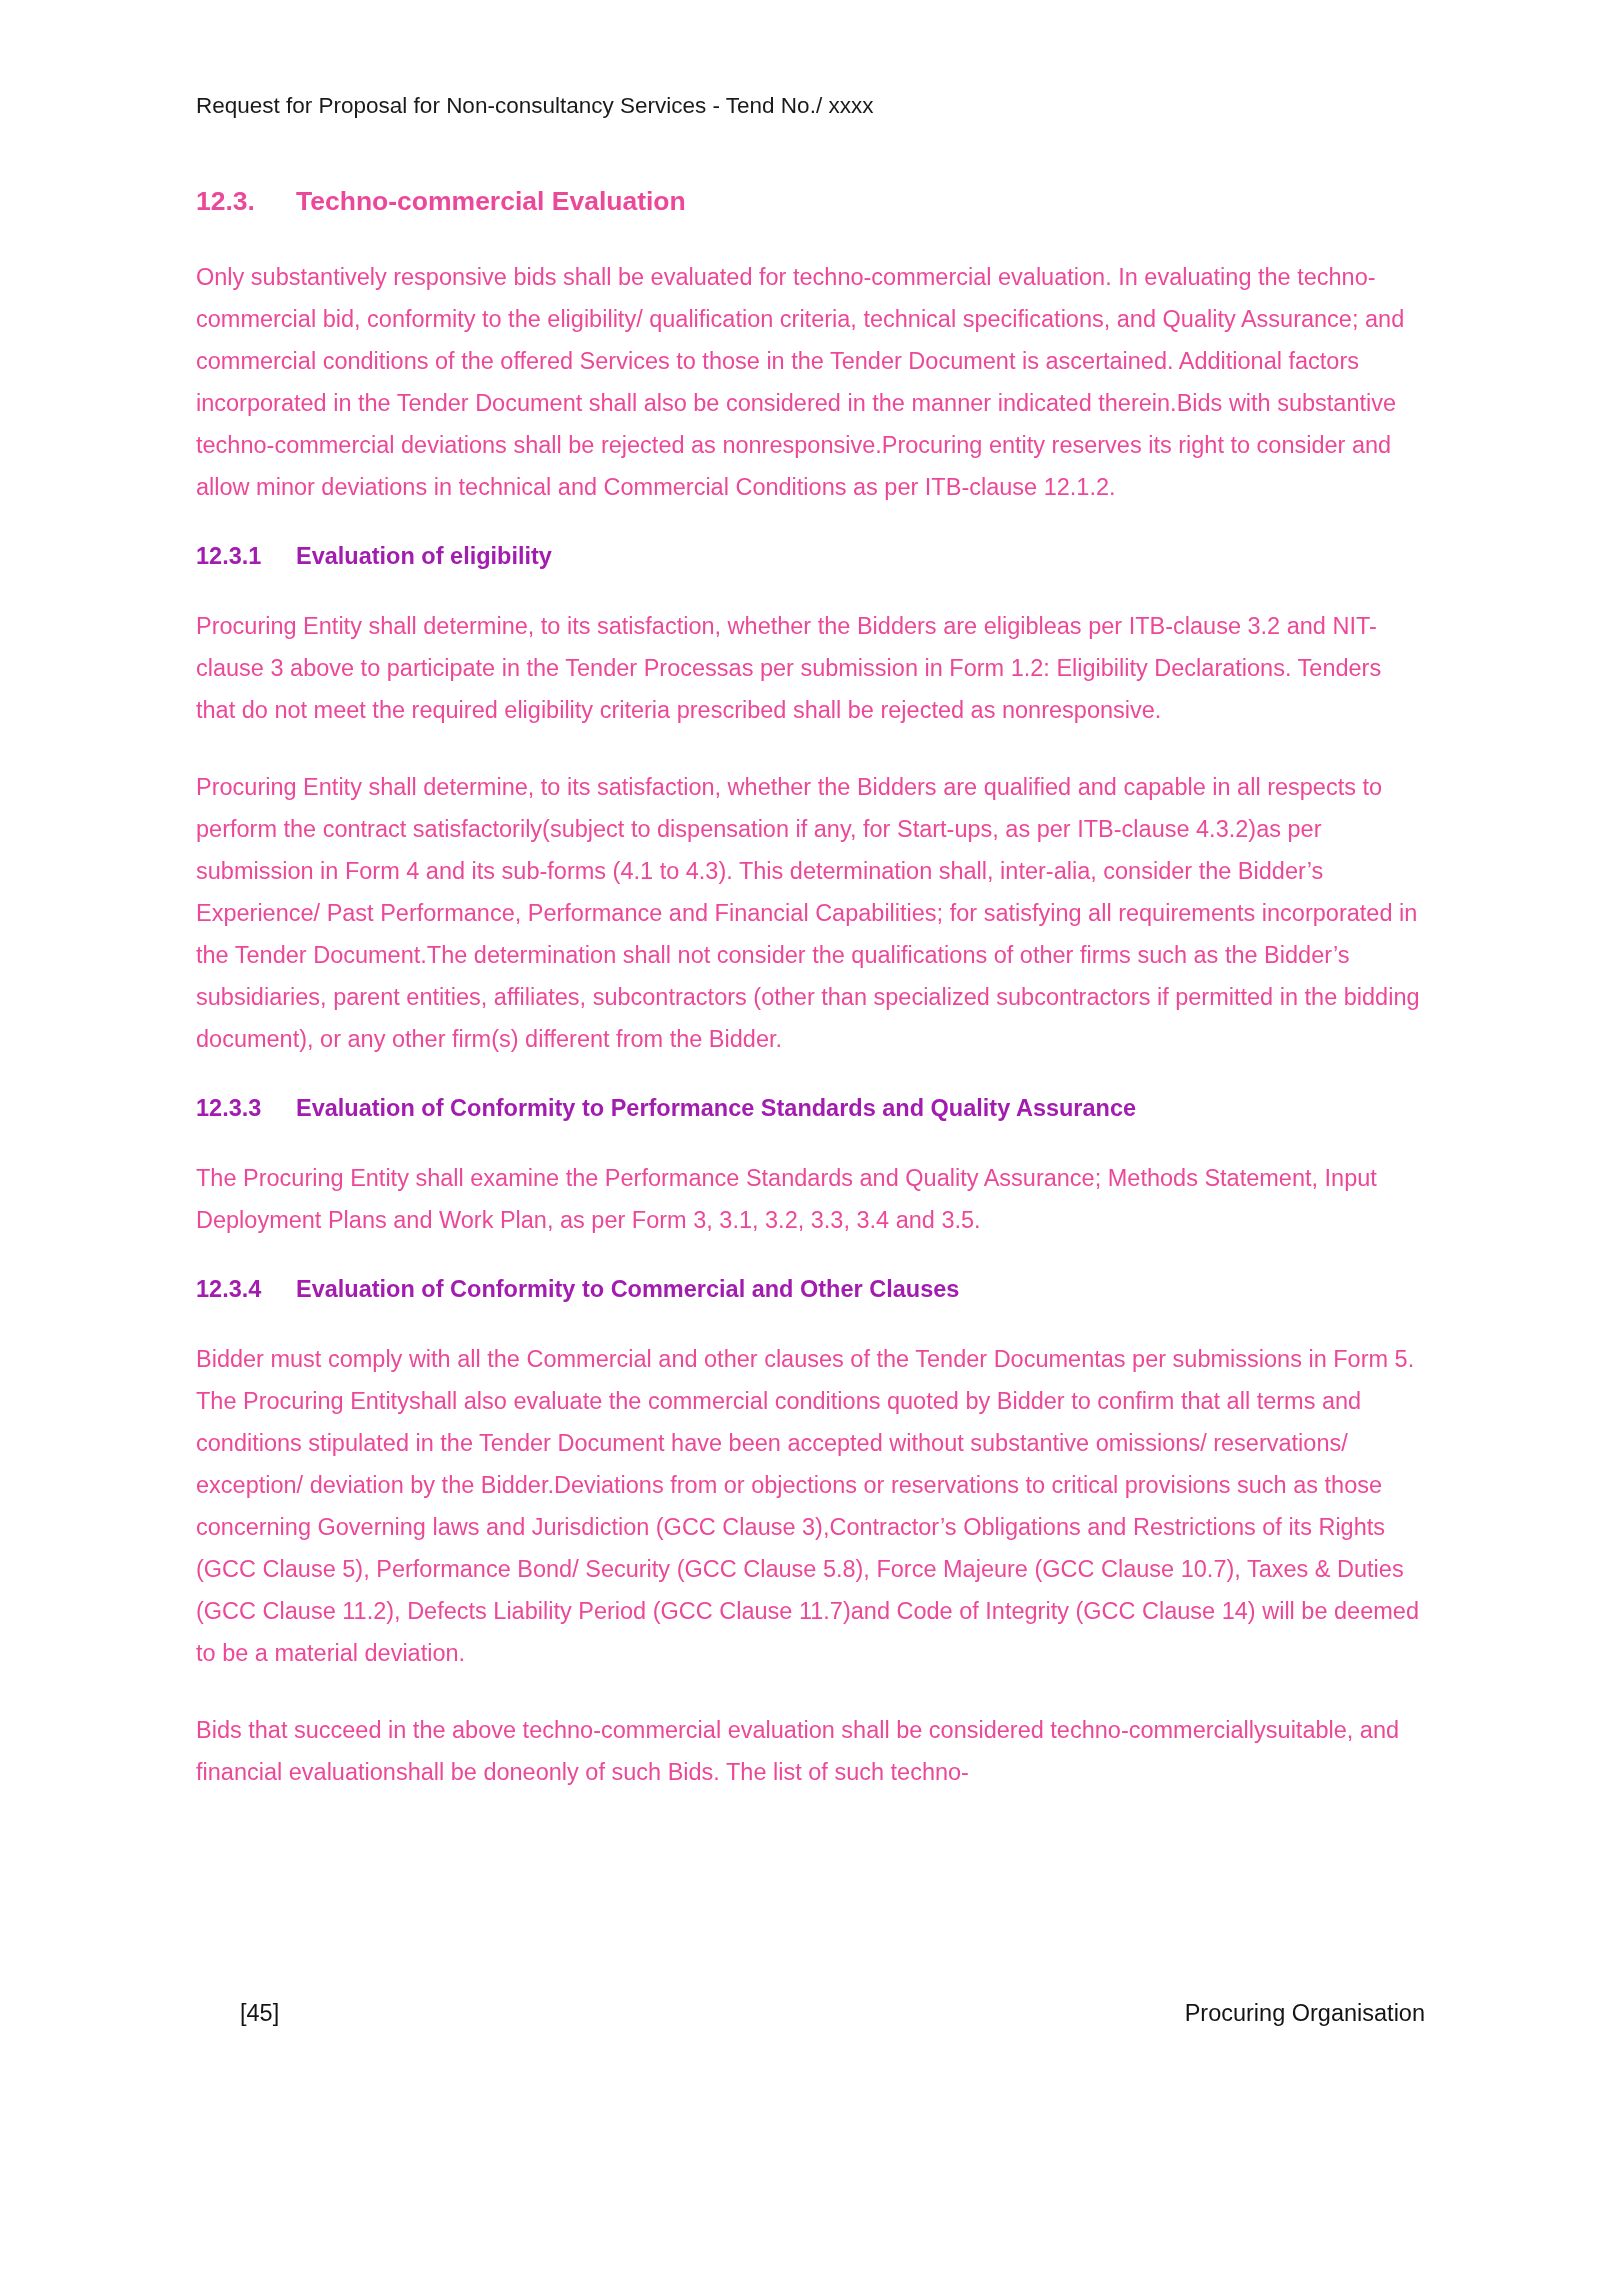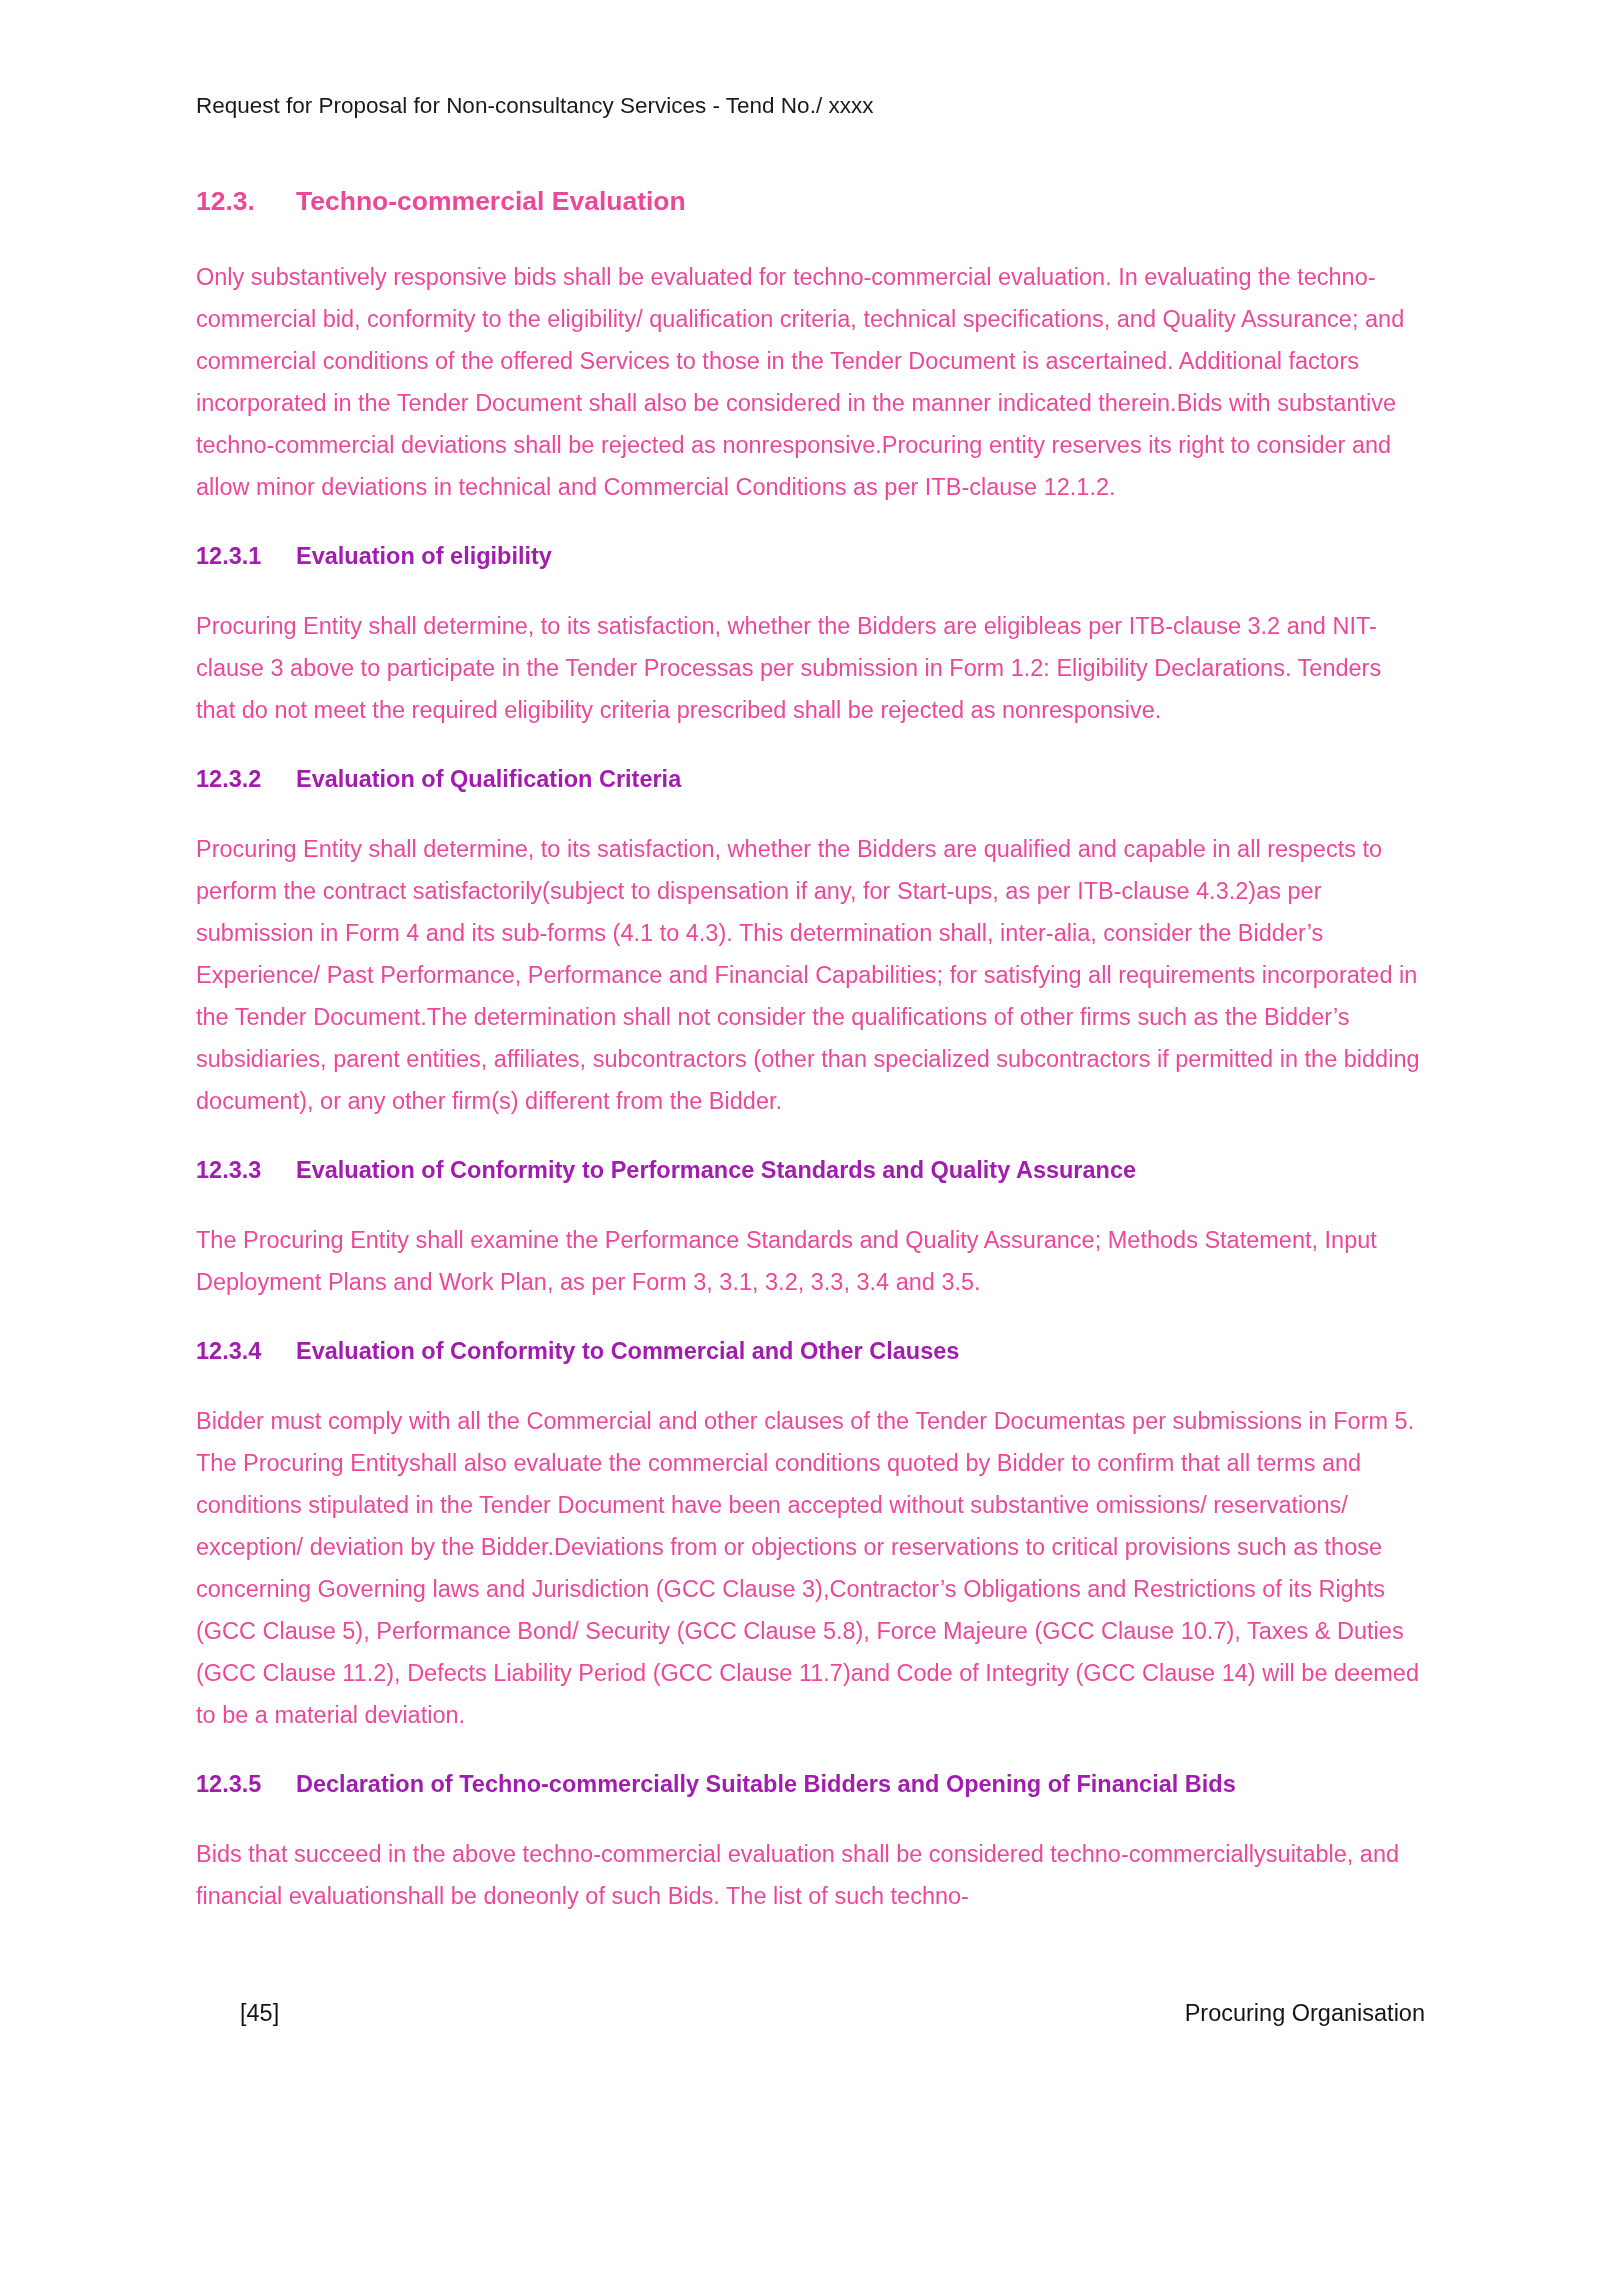--- a/index.html
+++ b/index.html
@@ -79,38 +79,32 @@
     <h1 class="sec-h1">
       <span class="hnum">12.3.</span><span>Techno-commercial Evaluation</span>
     </h1>
     <p class="body-para">Only substantively responsive bids shall be evaluated for techno-commercial evaluation. In evaluating the techno-commercial bid, conformity to the eligibility/ qualification criteria, technical specifications, and Quality Assurance; and commercial conditions of the offered Services to those in the Tender Document is ascertained. Additional factors incorporated in the Tender Document shall also be considered in the manner indicated therein.Bids with substantive techno-commercial deviations shall be rejected as nonresponsive.Procuring entity reserves its right to consider and allow minor deviations in technical and Commercial Conditions as per ITB-clause 12.1.2.</p>
 
     <h2 class="sec-h2">
       <span class="hnum">12.3.1</span><span>Evaluation of eligibility</span>
     </h2>
     <p class="body-para">Procuring Entity shall determine, to its satisfaction, whether the Bidders are eligibleas per ITB-clause 3.2 and NIT-clause 3 above to participate in the Tender Processas per submission in Form 1.2: Eligibility Declarations. Tenders that do not meet the required eligibility criteria prescribed shall be rejected as nonresponsive.</p>
 
-    <h2 class="sec-h2">
-      <span class="hnum">12.3.2</span><span>Evaluation of Qualification Criteria</span>
-    </h2>
     <p class="body-para">Procuring Entity shall determine, to its satisfaction, whether the Bidders are qualified and capable in all respects to perform the contract satisfactorily(subject to dispensation if any, for Start-ups, as per ITB-clause 4.3.2)as per submission in Form 4 and its sub-forms (4.1 to 4.3). This determination shall, inter-alia, consider the Bidder’s Experience/ Past Performance, Performance and Financial Capabilities; for satisfying all requirements incorporated in the Tender Document.The determination shall not consider the qualifications of other firms such as the Bidder’s subsidiaries, parent entities, affiliates, subcontractors (other than specialized subcontractors if permitted in the bidding document), or any other firm(s) different from the Bidder.</p>
 
     <h2 class="sec-h2">
       <span class="hnum">12.3.3</span><span>Evaluation of Conformity to Performance Standards and Quality Assurance</span>
     </h2>
     <p class="body-para">The Procuring Entity shall examine the Performance Standards and Quality Assurance; Methods Statement, Input Deployment Plans and Work Plan, as per Form 3, 3.1, 3.2, 3.3, 3.4 and 3.5.</p>
 
     <h2 class="sec-h2">
       <span class="hnum">12.3.4</span><span>Evaluation of Conformity to Commercial and Other Clauses</span>
     </h2>
     <p class="body-para">Bidder must comply with all the Commercial and other clauses of the Tender Documentas per submissions in Form 5. The Procuring Entityshall also evaluate the commercial conditions quoted by Bidder to confirm that all terms and conditions stipulated in the Tender Document have been accepted without substantive omissions/ reservations/ exception/ deviation by the Bidder.Deviations from or objections or reservations to critical provisions such as those concerning Governing laws and Jurisdiction (GCC Clause 3),Contractor’s Obligations and Restrictions of its Rights (GCC Clause 5), Performance Bond/ Security (GCC Clause 5.8), Force Majeure (GCC Clause 10.7), Taxes &amp; Duties (GCC Clause 11.2), Defects Liability Period (GCC Clause 11.7)and Code of Integrity (GCC Clause 14) will be deemed to be a material deviation.</p>
 
-    <h2 class="sec-h2">
-      <span class="hnum">12.3.5</span><span>Declaration of Techno-commercially Suitable Bidders and Opening of Financial Bids</span>
-    </h2>
     <p class="body-para">Bids that succeed in the above techno-commercial evaluation shall be considered techno-commerciallysuitable, and financial evaluationshall be doneonly of such Bids. The list of such techno-</p>
 
   </div>
 
   <div class="footer">
     <span class="page-num">[45]</span>
     <span>Procuring Organisation</span>
   </div>
 
 </div>

